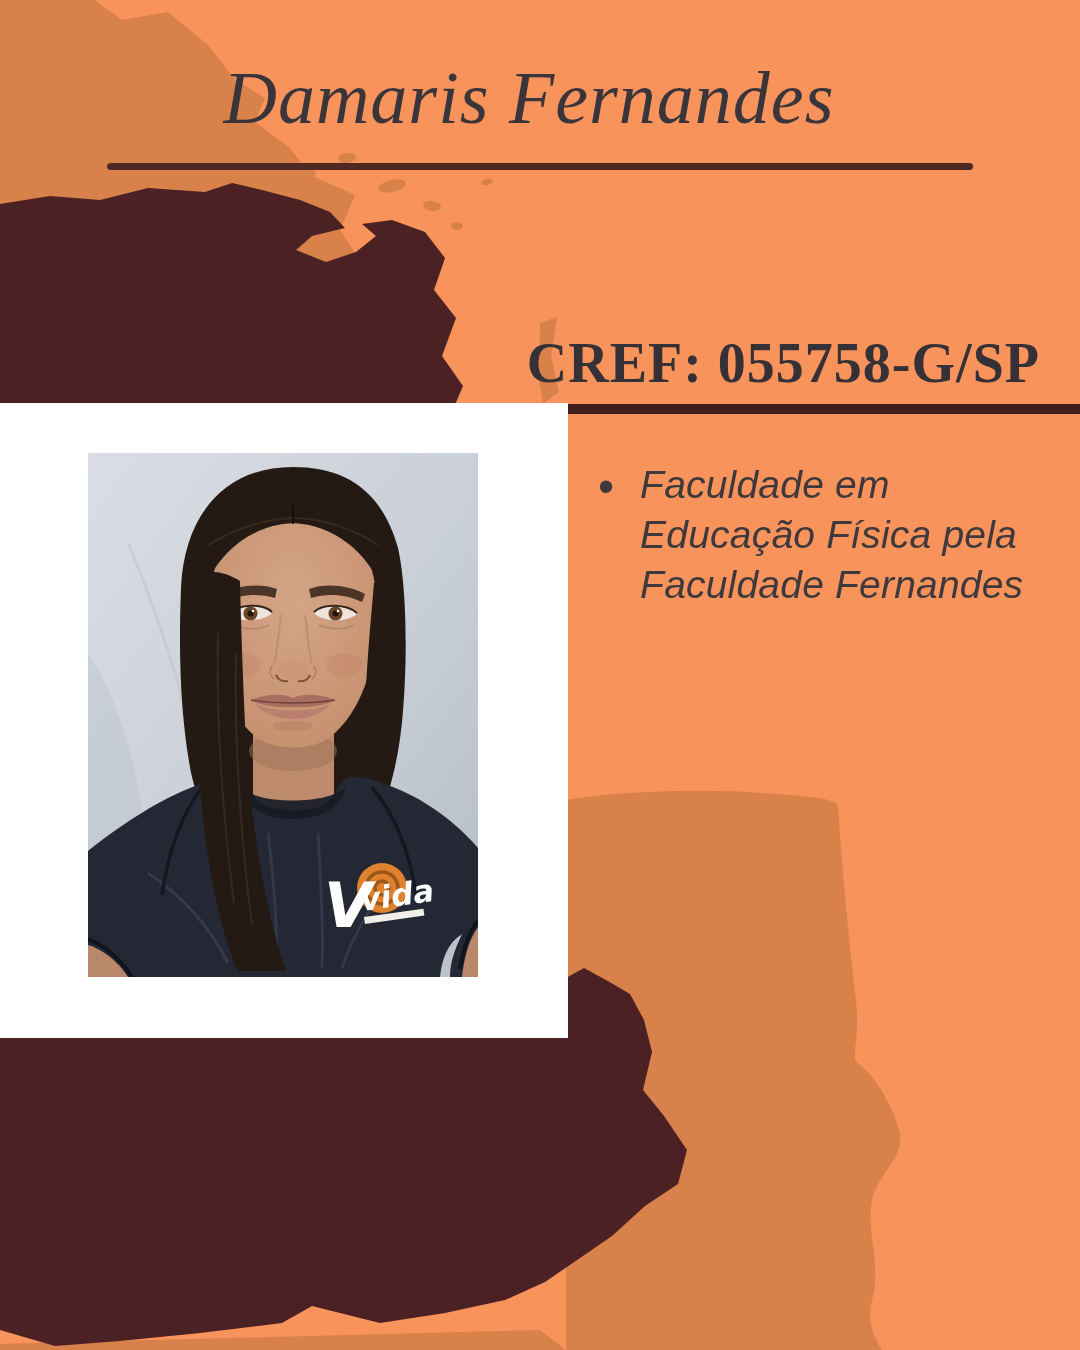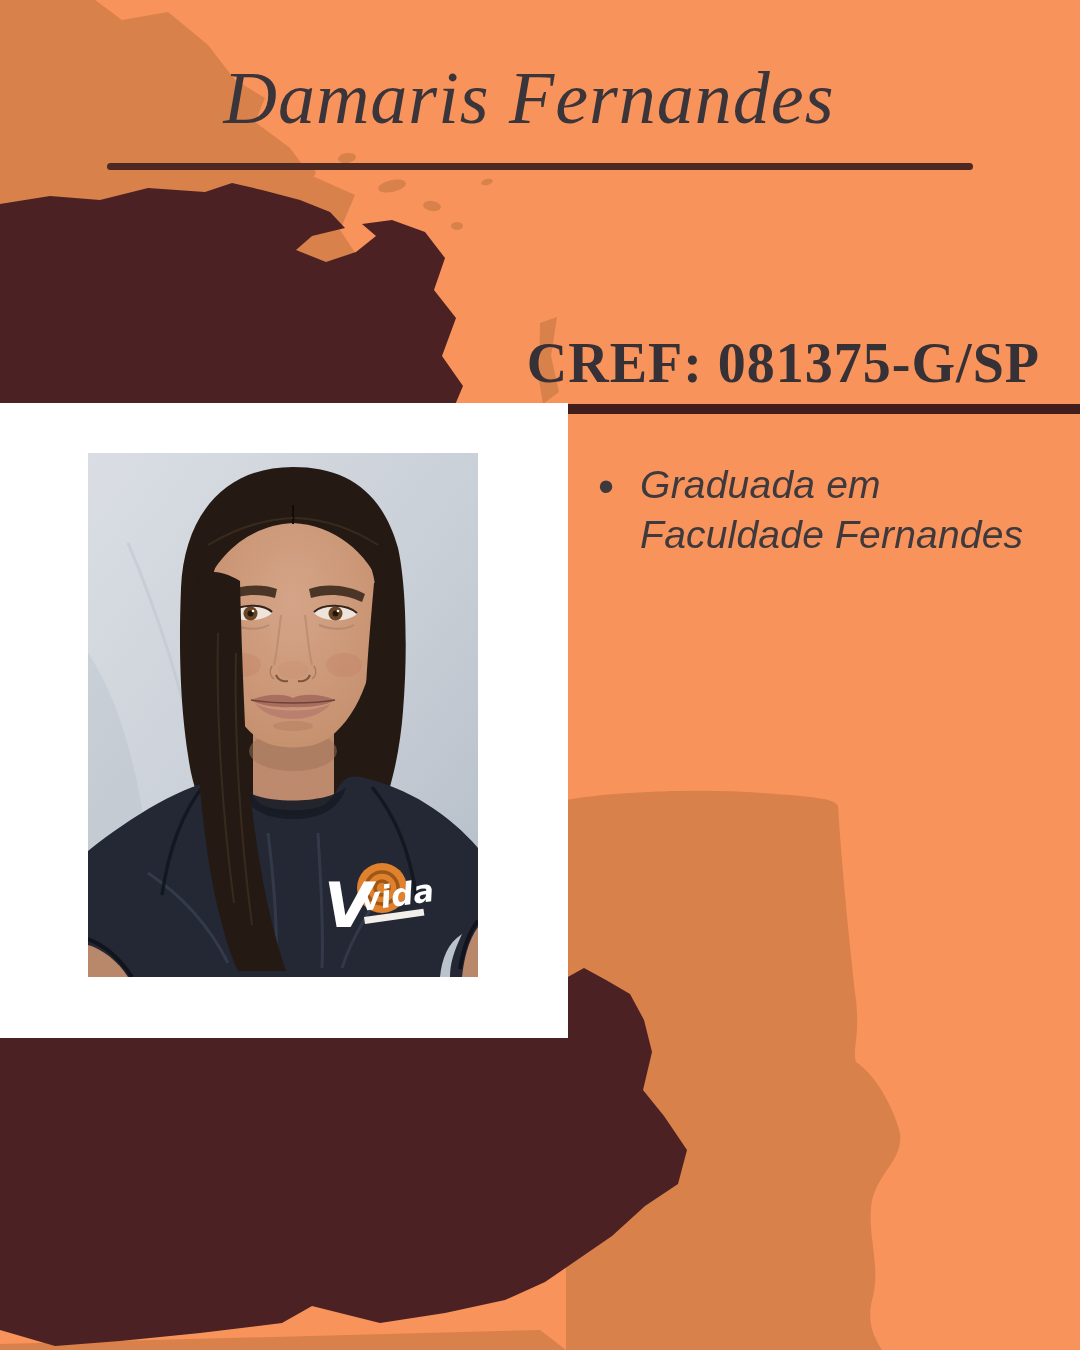--- a/index.html
+++ b/index.html
@@ -104,27 +104,28 @@
 
     <path style="fill:var(--brush_maroon)" d="M 0,1036 L 566,1036 L 566,978 L 584,968 L 606,980 L 630,994 L 644,1020 L 652,1052
              L 643,1090 L 664,1116 L 687,1150 L 678,1184 L 645,1206 L 612,1236 L 580,1258
              L 545,1282 L 505,1300 L 445,1313 L 380,1323 L 312,1306 L 282,1323 L 200,1333
              L 120,1341 L 55,1346 L 0,1330 Z"></path>
   </svg>
 
   <h1 class="page-title">Damaris Fernandes</h1>
   <div class="title-underline"></div>
 
-  <div class="credential">CREF: 081375-G/SP</div>
+  <div class="credential">CREF: 055758-G/SP</div>
   <div class="credential-underline"></div>
 
   <div class="education">
     <span class="bullet">•</span>
     <div class="lines">
-      <div>Graduada em</div>
+      <div>Faculdade em</div>
+      <div>Educação Física pela</div>
       <div>Faculdade Fernandes</div>
     </div>
   </div>
 
   <div class="photo-card">
     <div class="photo-frame">
       <svg viewBox="0 0 390 524" width="390" height="524">
         <defs>
           <linearGradient id="wallGrad" x1="0" y1="0" x2="1" y2="1">
             <stop offset="0" stop-color="#DADEE4"></stop>

